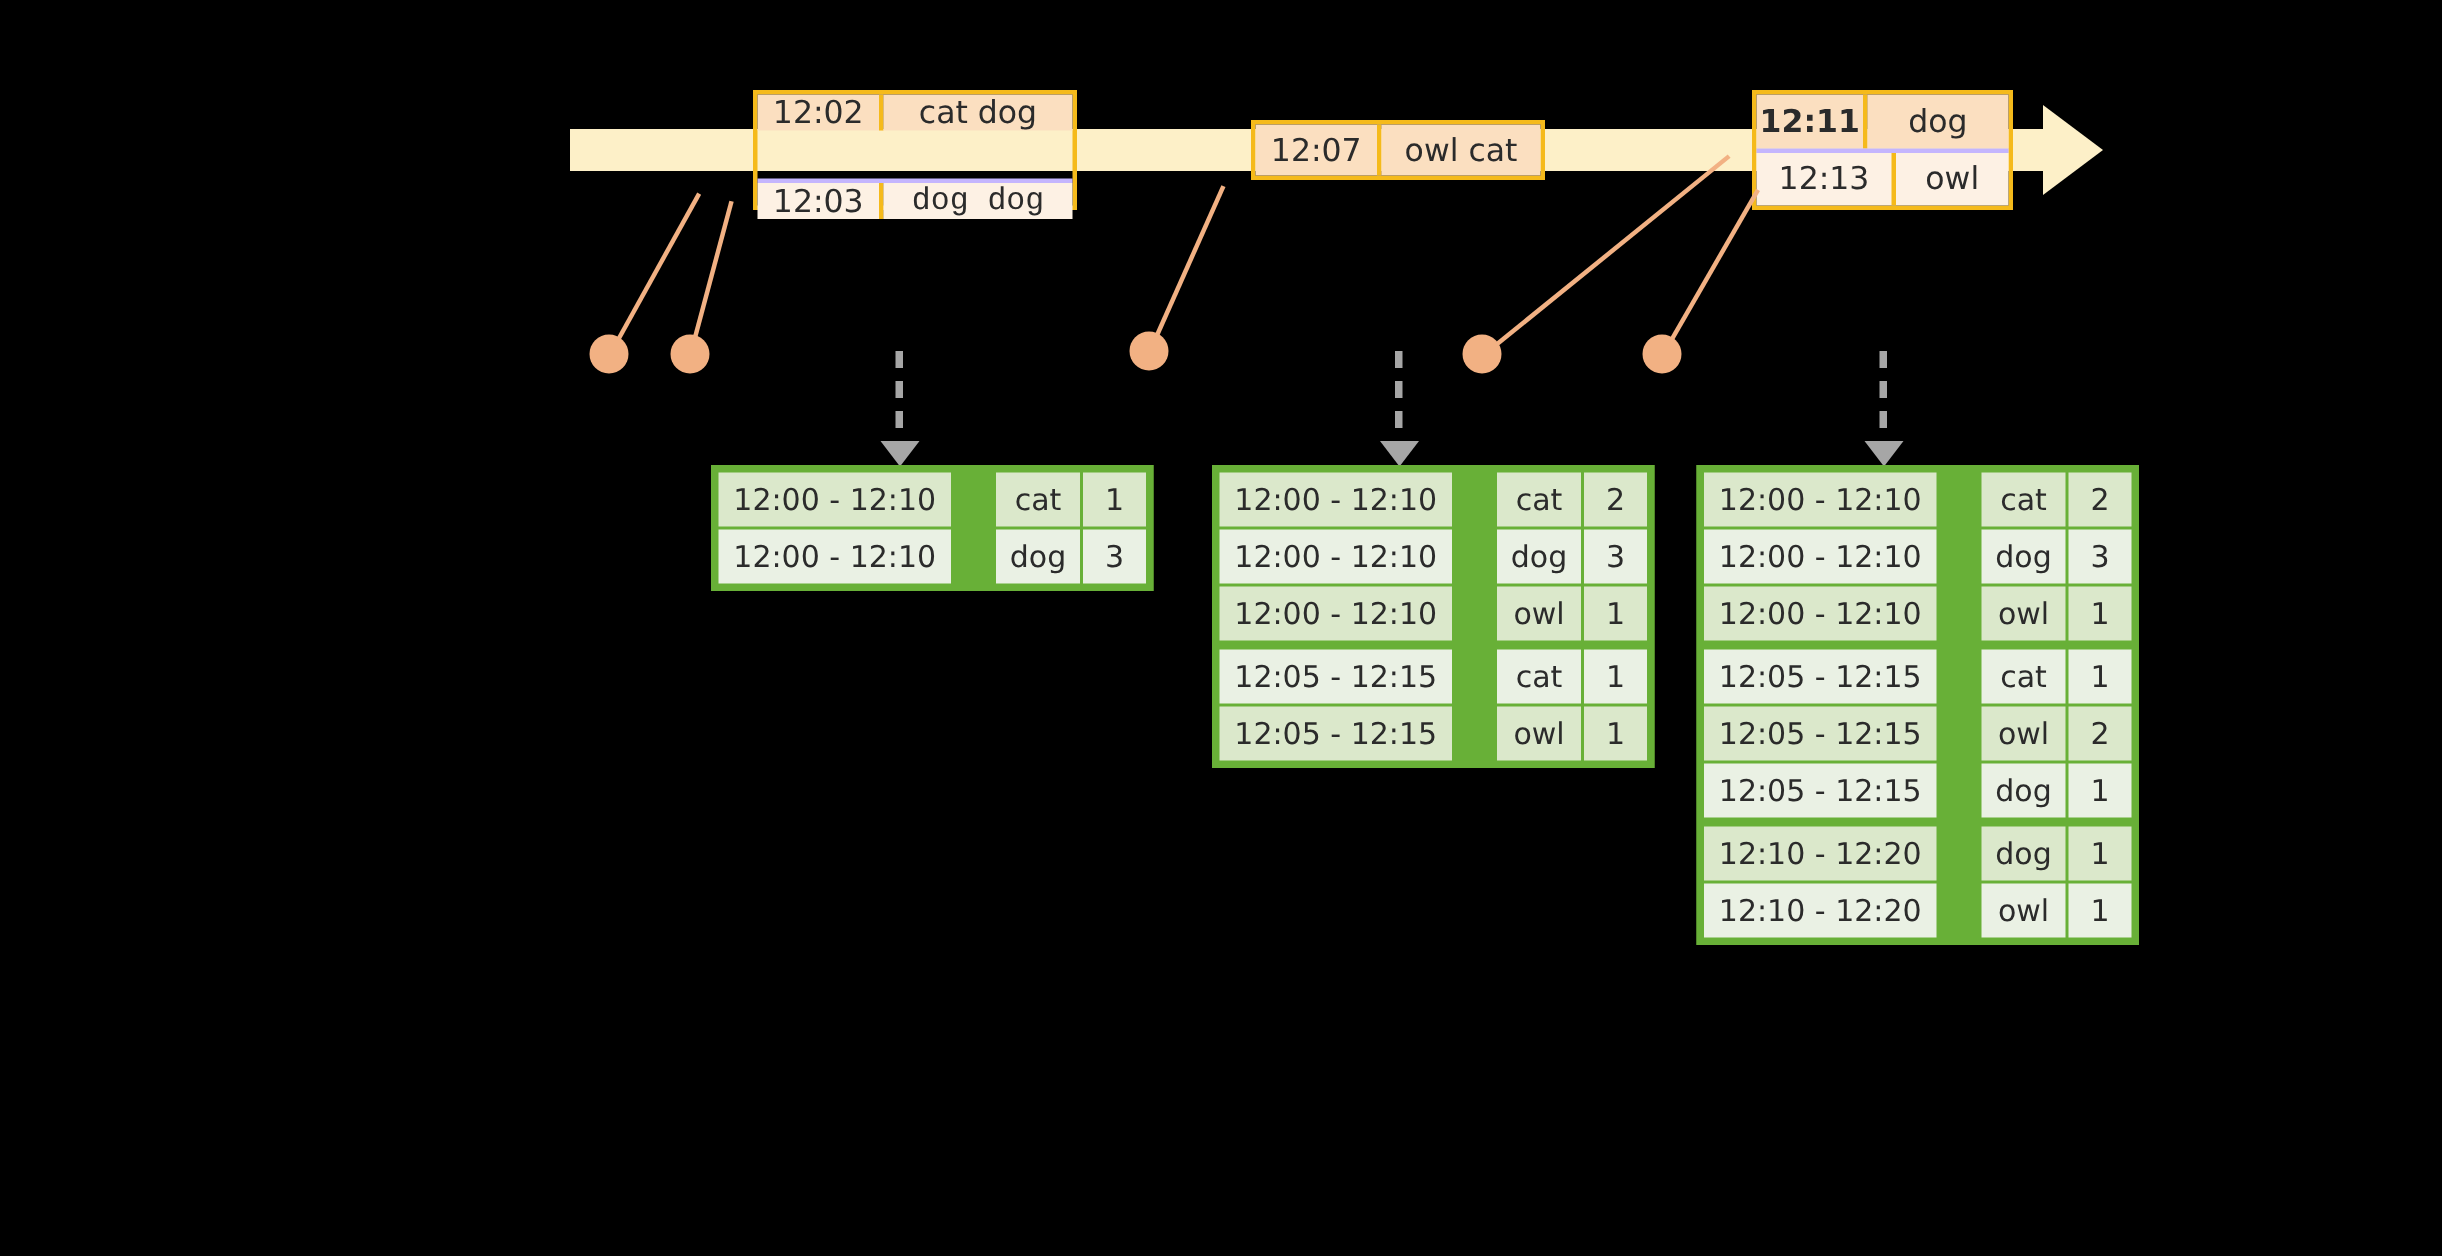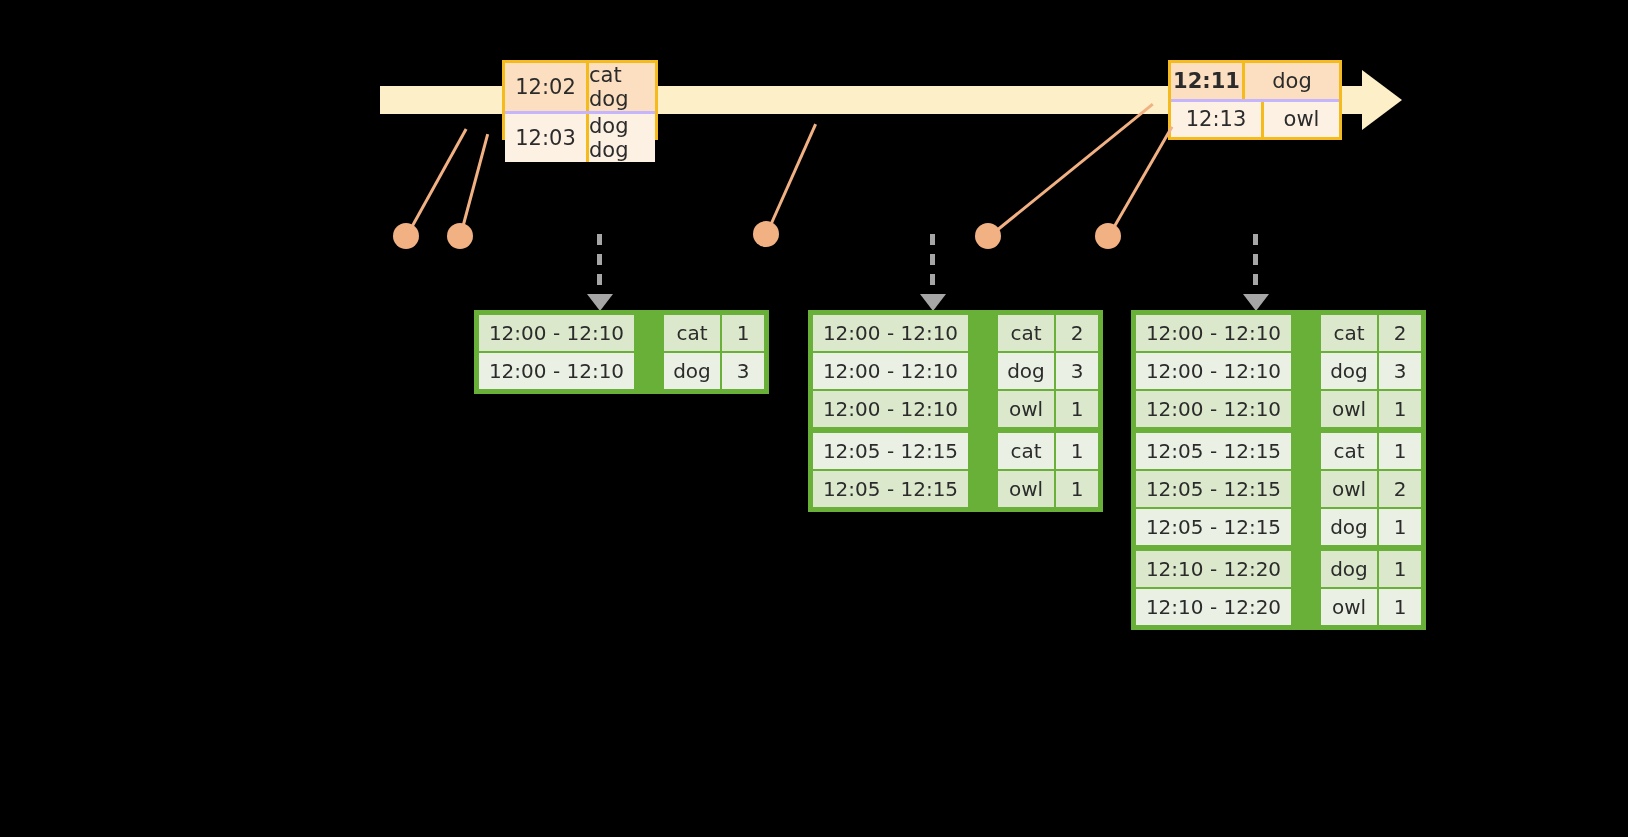--- a/index.html
+++ b/index.html
@@ -52,31 +52,37 @@
   .c-cnt{width:42px;}
 </style>
 </head>
 <body>
 
 <div id="stage">
 
   <div class="timeline-bar" style="left:380px;top:86px;width:1000px;height:28px;"></div>
   <div class="timeline-head" style="left:1362px;top:70px;"></div>
 
-  <div class="evt" style="left:502px;top:60px;width:156px;height:80px;">
+  <div class="evt" style="left:502px;top:60px;width:216px;height:80px;gap:32px;">
     <div class="evt-row evt-a">
       <div class="evt-cell evt-time c-t" style="width:84px;">12:02</div>
       <div class="evt-cell" style="flex:1;">cat dog</div>
     </div>
     <div class="evt-row evt-b">
       <div class="evt-cell evt-time" style="width:84px;">12:03</div>
-      <div class="evt-cell" style="flex:1;">dog dog</div>
+      <div class="evt-cell" style="flex:1;font-family:Liberation Mono, monospace;">dog dog</div>
     </div>
   </div>
 
+  <div class="evt" style="left:834px;top:80px;width:196px;height:40px;">
+    <div class="evt-row evt-a">
+      <div class="evt-cell evt-time" style="width:84px;">12:07</div>
+      <div class="evt-cell" style="flex:1;">owl cat</div>
+    </div>
+  </div>
 
   <div class="evt" style="left:1168px;top:60px;width:174px;height:80px;">
     <div class="evt-row evt-a">
       <div class="evt-cell evt-time" style="width:74px;font-weight:bold;">12:11</div>
       <div class="evt-cell" style="flex:1;">dog</div>
     </div>
     <div class="evt-row evt-b">
       <div class="evt-cell evt-time" style="width:93px;">12:13</div>
       <div class="evt-cell" style="flex:1;">owl</div>
     </div>

